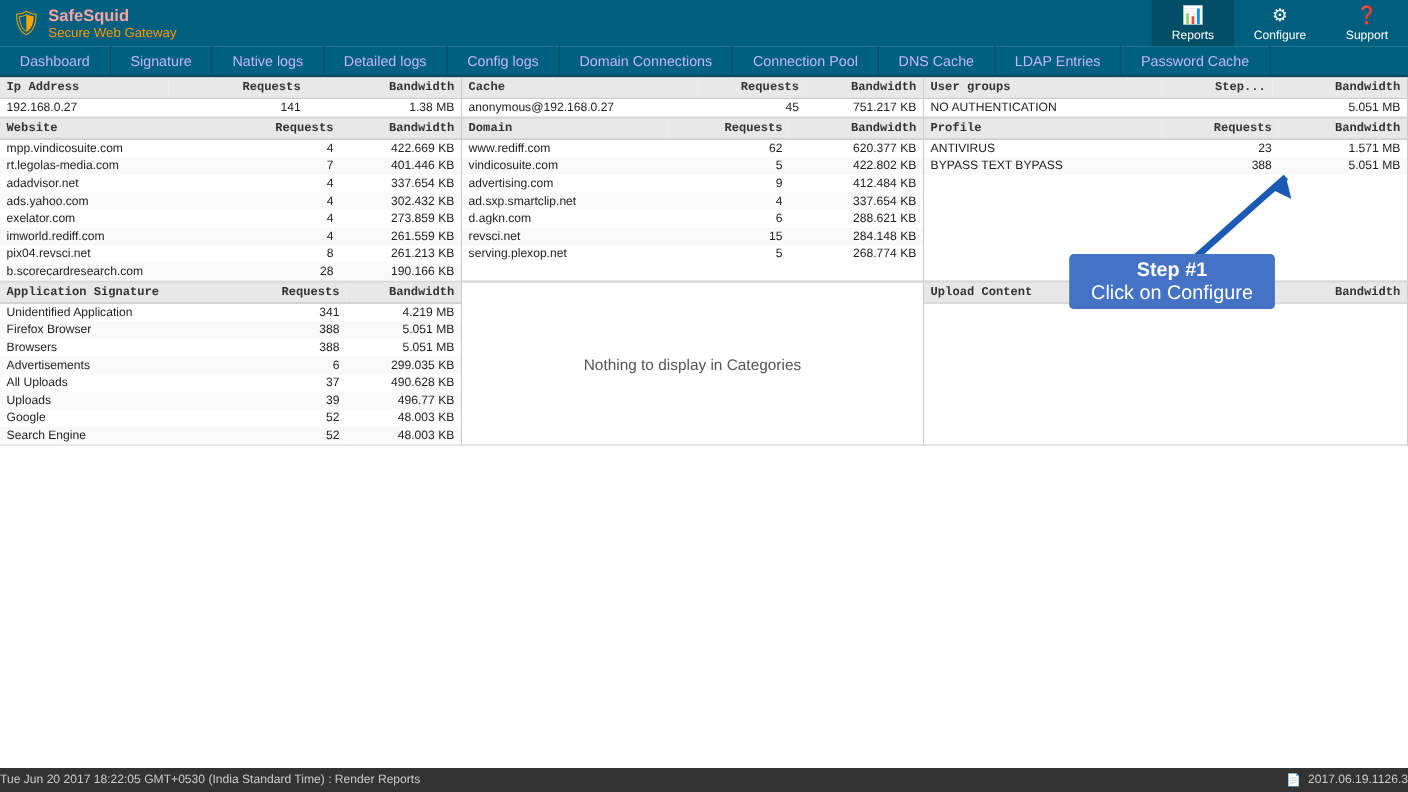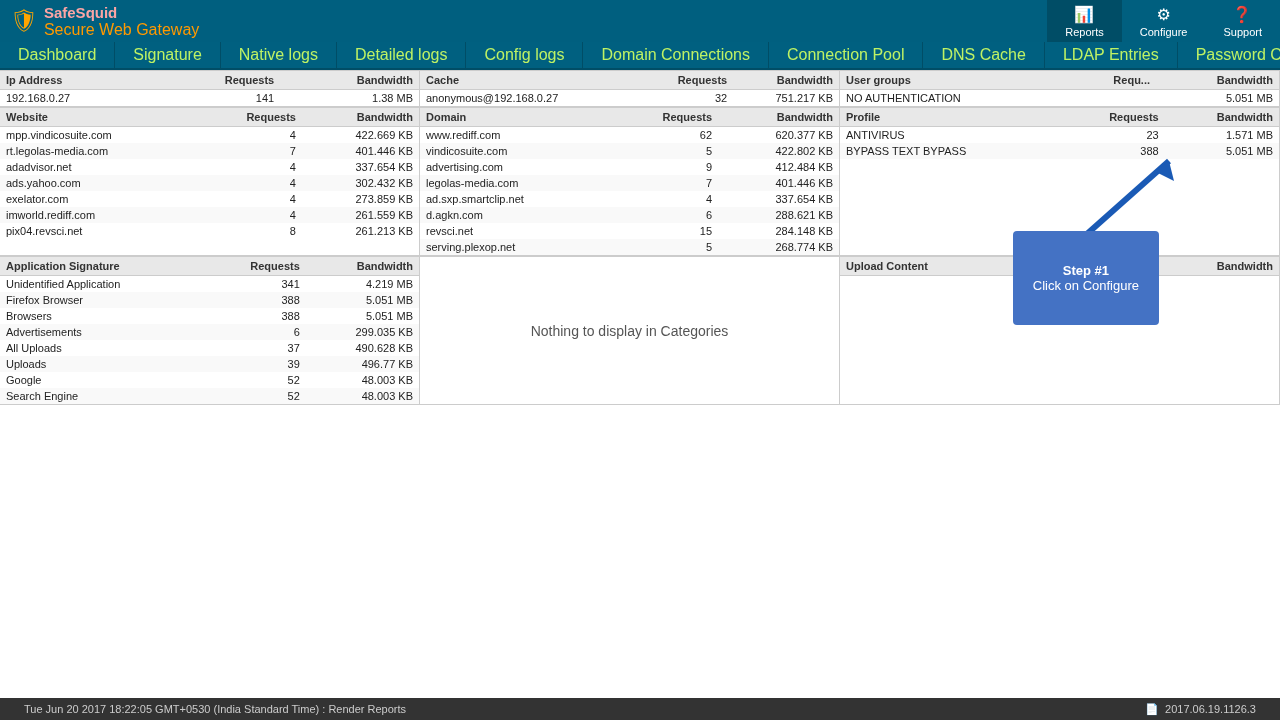--- a/index.html
+++ b/index.html
@@ -40,26 +40,26 @@
     .nav-icon-btn .icon-sym { font-size: 16px; margin-bottom: 2px; }
 
     
     #tabbar {
       background: #006080;
       display: flex;
       height: 28px;
       border-bottom: 2px solid #004d66;
     }
     .tab {
-      color: #bef264;
+      color: #c4b5fd;
       padding: 0 18px;
       display: flex;
       align-items: center;
       cursor: pointer;
-      font-size: 16px;
+      font-size: 13px;
       border-right: 1px solid #004d66;
       white-space: nowrap;
     }
 
     
     #main {
       background: white;
       height: calc(720px - 42px - 28px - 22px);
       overflow-y: auto;
       overflow-x: hidden;
@@ -87,20 +87,21 @@
       background: #e8e8e8;
     }
 
     .data-table thead th {
       text-align: left;
       padding: 3px 6px;
       font-weight: bold;
       font-size: 11px;
       color: #333;
       border-bottom: 1px solid #ccc;
+      font-family: Liberation Mono, monospace;
     }
     .data-table thead th.right { text-align: right; }
 
     .data-table tbody tr:nth-child(even) { background: #f9f9f9; }
     .data-table tbody td {
       padding: 2px 6px;
       font-size: 11px;
       color: #222;
     }
     .data-table tbody td.right { text-align: right; }
@@ -117,36 +118,36 @@
     }
 
     
     #statusbar {
       background: #333;
       color: #ccc;
       height: 22px;
       display: flex;
       align-items: center;
       justify-content: space-between;
-      padding: 0 24px;
+      padding: 0 0;
       font-size: 11px;
       position: fixed;
       bottom: 0;
       width: 1280px;
     }
 
     
     .callout {
       position: absolute;
       top: 160px;
       right: 120px;
       background: #4472c4;
       color: white;
-      padding: 32px 20px;
-      font-size: 13px;
+      padding: 4px 20px;
+      font-size: 18px;
       text-align: center;
       border-radius: 4px;
       z-index: 100;
       pointer-events: none;
       margin-left: 25px;
     }
     .callout::before {
       content: '';
       position: absolute;
       top: -60px;
@@ -166,21 +167,21 @@
     }
   </style>
 </head>
 <body>
 
 <div id="topbar">
   <div id="logo-area">
     <span style="color:orange;font-size:22px;margin-right:6px;">🛡</span>
     <div>
       <span style="color:#fca5a5;font-size:15px;font-weight:bold;display:block;">SafeSquid</span>
-      <span style="color:#ff9900;font-size:16px;display:block;text-align:center;">Secure Web Gateway</span>
+      <span style="color:#ff9900;font-size:12px;display:block;text-align:center;">Secure Web Gateway</span>
     </div>
   </div>
   <div id="nav-icons">
     <button class="nav-icon-btn active">
       <span class="icon-sym">📊</span>
       <span>Reports</span>
     </button>
     <button class="nav-icon-btn">
       <span class="icon-sym">⚙</span>
       <span>Configure</span>
@@ -231,32 +232,32 @@
         <thead>
           <tr>
             <th>Cache</th>
             <th class="right">Requests</th>
             <th class="right">Bandwidth</th>
           </tr>
         </thead>
         <tbody id="users-tbody">
             <tr>
               <td>anonymous@192.168.0.27</td>
-              <td class="right">32</td>
+              <td class="right">45</td>
               <td class="right">751.217 KB</td>
             </tr>
           </tbody>
       </table>
     </div>
     <div class="data-section" style="position:relative;">
       <table class="data-table">
         <thead>
           <tr>
             <th>User groups</th>
-            <th class="right">Requ...</th>
+            <th class="right">Step...</th>
             <th class="right">Bandwidth</th>
           </tr>
         </thead>
         <tbody id="ug-tbody">
             <tr>
               <td>NO AUTHENTICATION</td>
               <td class="right"></td>
               <td class="right">5.051 MB</td>
             </tr>
           </tbody>
@@ -312,20 +313,25 @@
             <tr>
               <td>imworld.rediff.com</td>
               <td class="right">4</td>
               <td class="right">261.559 KB</td>
             </tr>
             <tr>
               <td>pix04.revsci.net</td>
               <td class="right">8</td>
               <td class="right">261.213 KB</td>
             </tr>
+            <tr>
+              <td>b.scorecardresearch.com</td>
+              <td class="right">28</td>
+              <td class="right">190.166 KB</td>
+            </tr>
           </tbody>
       </table>
     </div>
     <div class="data-section">
       <table class="data-table">
         <thead>
           <tr>
             <th>Domain</th>
             <th class="right">Requests</th>
             <th class="right">Bandwidth</th>
@@ -339,25 +345,20 @@
             </tr>
             <tr>
               <td>vindicosuite.com</td>
               <td class="right">5</td>
               <td class="right">422.802 KB</td>
             </tr>
             <tr>
               <td>advertising.com</td>
               <td class="right">9</td>
               <td class="right">412.484 KB</td>
-            </tr>
-            <tr>
-              <td>legolas-media.com</td>
-              <td class="right">7</td>
-              <td class="right">401.446 KB</td>
             </tr>
             <tr>
               <td>ad.sxp.smartclip.net</td>
               <td class="right">4</td>
               <td class="right">337.654 KB</td>
             </tr>
             <tr>
               <td>d.agkn.com</td>
               <td class="right">6</td>
               <td class="right">288.621 KB</td>

